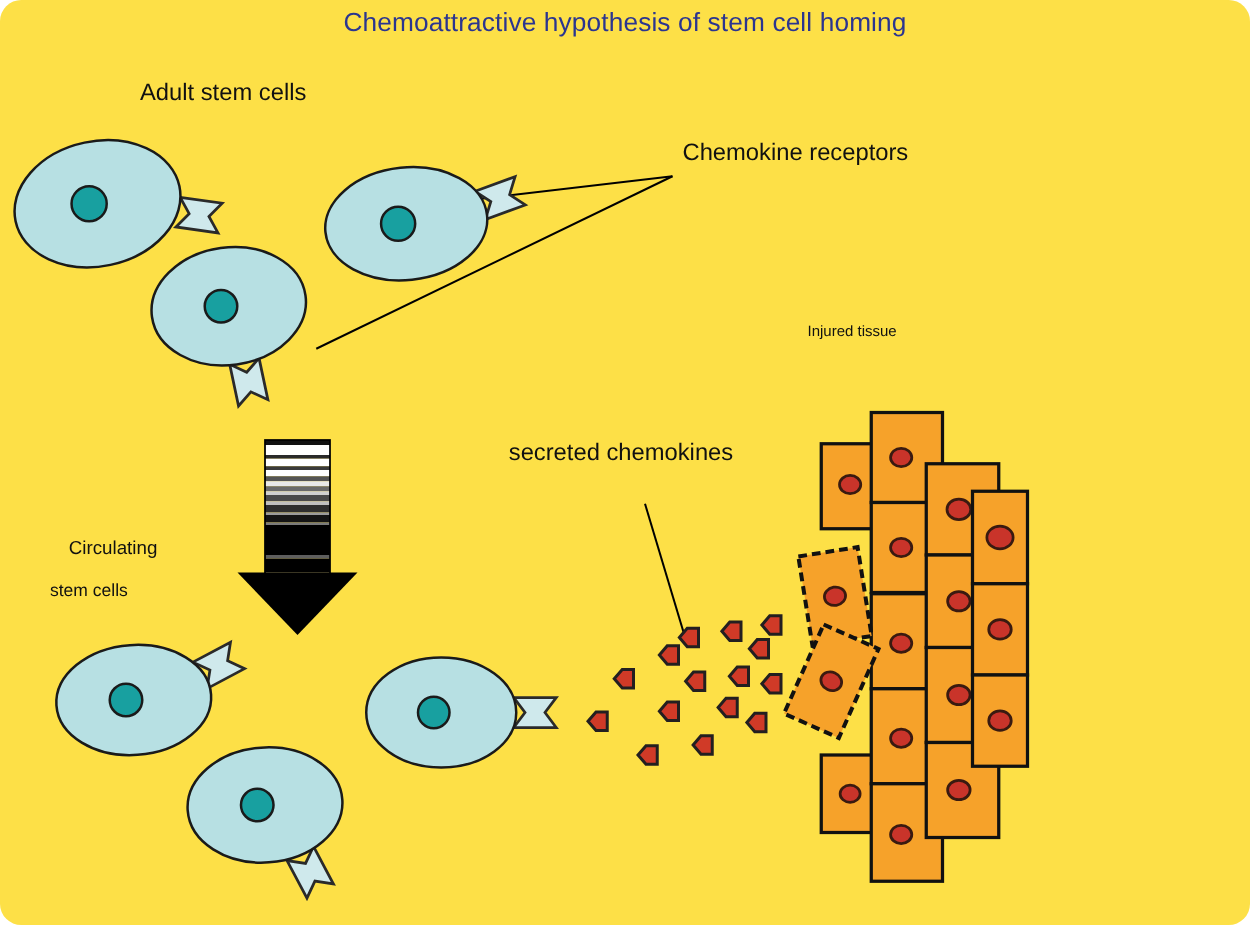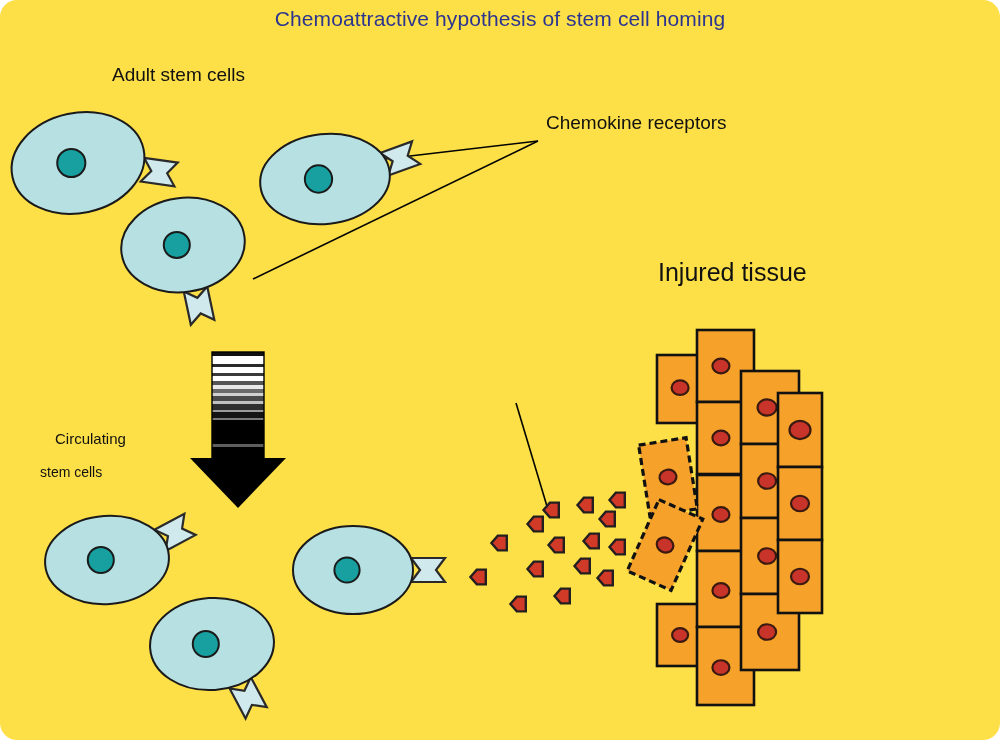--- a/index.html
+++ b/index.html
@@ -50,21 +50,21 @@
     left: 0;
     top: 714px;
     width: 1000px;
     text-align: center;
     font-size: 17.5px;
     color: #2B3590;
     font-family: "Liberation Sans", sans-serif;
   }
   #label-adult-stem-cells { left: 112px; top: 64px; font-size: 19px; text-align: right; }
   #label-chemokine-receptors { left: 546px; top: 112px; font-size: 19px; }
-  #label-injured-tissue { left: 646px; top: 258px; font-size: 25px; margin-left: 12px; }
+  #label-injured-tissue { left: 646px; top: 258px; font-size: 12px; }
   #label-secreted-chemokines { left: 407px; top: 352px; font-size: 19px; }
   #label-circulating-1 { left: 55px; top: 430px; font-size: 15px; }
   #label-circulating-2 { left: 40px; top: 464px; font-size: 14px; }
 </style>
 </head>
 <body>
 
 <div id="stage">
 
   <div id="title-text">Chemoattractive hypothesis of stem cell homing</div>
@@ -217,16 +217,17 @@
           </g>
           <ellipse cx="353" cy="570" rx="60" ry="44" transform="rotate(0 353 570)" fill="#B7E0E3" stroke="#1A1A1A" stroke-width="2"></ellipse>
           <circle cx="347" cy="570" r="12.6" fill="#18A0A0" stroke="#1A1A1A" stroke-width="2"></circle>
         </g>
       </g>
   </svg>
 
   <div class="lbl" id="label-adult-stem-cells">Adult stem cells</div>
   <div class="lbl" id="label-chemokine-receptors">Chemokine receptors</div>
   <div class="lbl" id="label-injured-tissue">Injured tissue</div>
+  <div class="lbl" id="label-secreted-chemokines">secreted chemokines</div>
   <div class="lbl" id="label-circulating-1">Circulating</div>
   <div class="lbl" id="label-circulating-2">stem cells</div>
 
 </div>
 
 </body></html>

